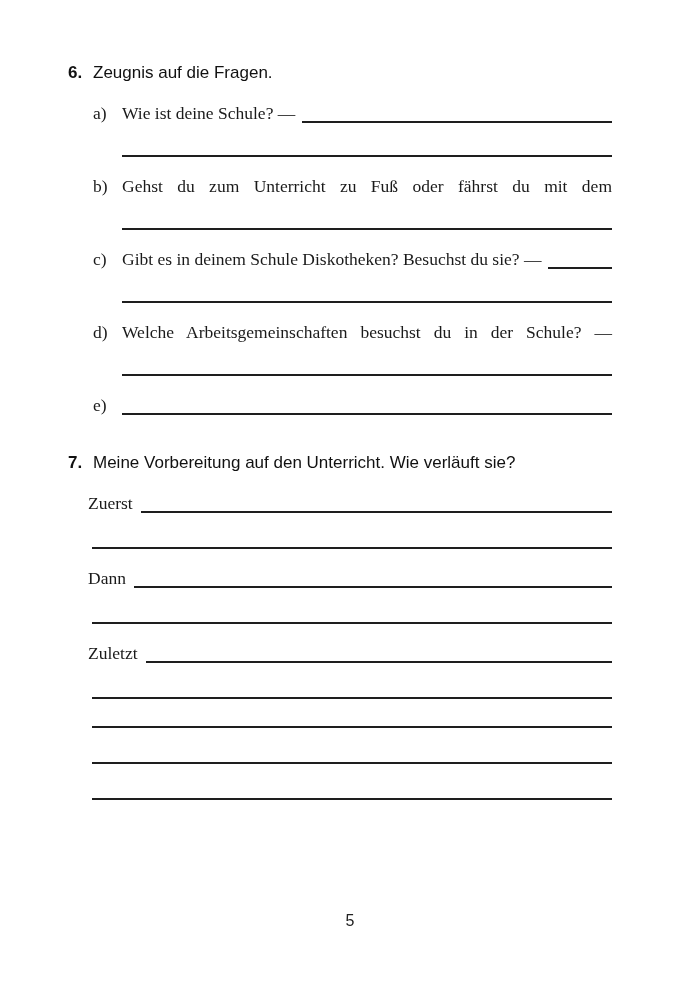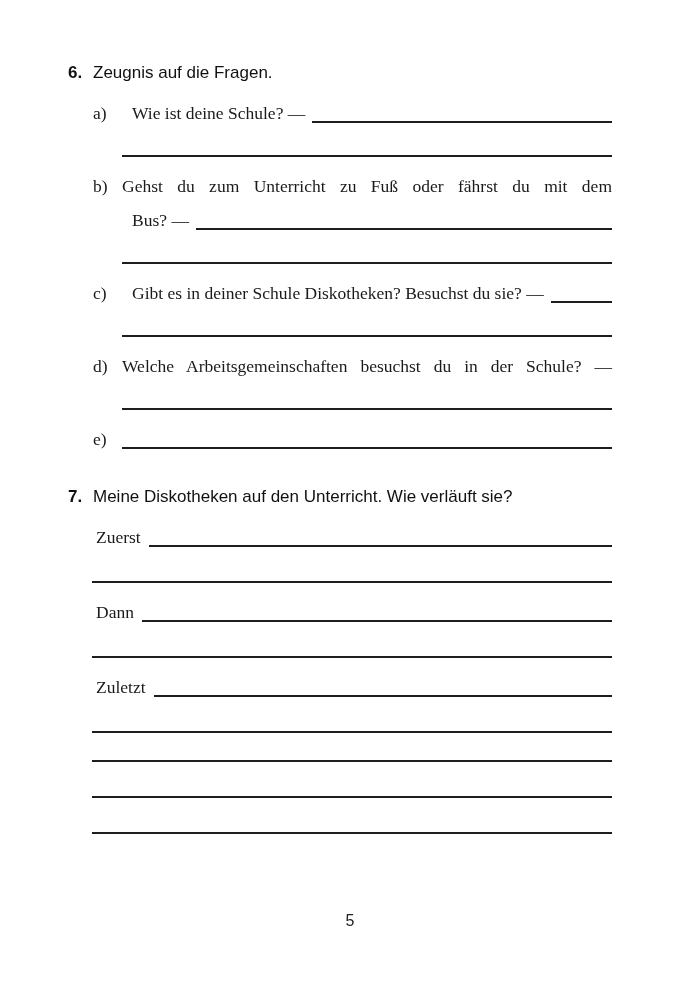--- a/index.html
+++ b/index.html
@@ -41,21 +41,21 @@
     width: 29px; flex: none;
     font-size: 17.5px; line-height: 34px;
   }
   .qbody { flex: 1; min-width: 0; }
   .qrow {
     display: flex;
     align-items: flex-start;
     font-size: 17.5px;
     line-height: 34px;
   }
-  .qtext { white-space: nowrap; margin-left: 10px; }
+  .qtext { white-space: nowrap; }
   .qfill {
     flex: 1;
     min-width: 18px;
     margin-left: 7px;
     margin-bottom: 7px;
     border-bottom: 2px solid #1e1e1e;
     align-self: flex-end;
   }
   .qjust {
     font-size: 17.5px;
@@ -66,21 +66,21 @@
   .answer-blank {
     height: 25px;
     border-bottom: 2px solid #1e1e1e;
   }
 
   
   .sec7 { margin-top: 30px; }
   .prow {
     display: flex;
     align-items: flex-start;
-    margin-left: 28px;   
+    margin-left: 20px;   
     margin-top: 12px;
     font-size: 17.5px;
     line-height: 34px;
   }
   .plabel { white-space: nowrap; }
   .pfill {
     flex: 1;
     margin-left: 8px;
     margin-bottom: 7px;
     border-bottom: 2px solid #1e1e1e;
@@ -123,33 +123,29 @@
             <span class="qfill"></span>
           </div>
           <div class="answer-blank"></div>
         </div>
       </div>
 
       <div class="qitem">
         <span class="qlabel">b)</span>
         <div class="qbody">
           <div class="qjust">Gehst du zum Unterricht zu Fuß oder fährst du mit dem</div>
-          <div class="qrow">
-            <span class="qtext">Bus? —</span>
-            <span class="qfill"></span>
-          </div>
           <div class="answer-blank"></div>
         </div>
       </div>
 
       <div class="qitem">
         <span class="qlabel">c)</span>
         <div class="qbody">
           <div class="qrow">
-            <span class="qtext">Gibt es in deiner Schule Diskotheken? Besuchst du sie? —</span>
+            <span class="qtext">Gibt es in deinem Schule Diskotheken? Besuchst du sie? —</span>
             <span class="qfill"></span>
           </div>
           <div class="answer-blank"></div>
         </div>
       </div>
 
       <div class="qitem">
         <span class="qlabel">d)</span>
         <div class="qbody">
           <div class="qjust">Welche Arbeitsgemeinschaften besuchst du in der Schule? —</div>
@@ -161,21 +157,21 @@
         <span class="qlabel">e)</span>
         <div class="qbody">
           <div class="answer-blank"></div>
         </div>
       </div>
     </section>
 
     <section class="sec7">
       <div class="sec-header">
         <span class="sec-num">7.</span>
-        <span class="sec-title">Meine Diskotheken auf den Unterricht. Wie verläuft sie?</span>
+        <span class="sec-title">Meine Vorbereitung auf den Unterricht. Wie verläuft sie?</span>
       </div>
 
       <div class="prow">
         <span class="plabel">Zuerst</span>
         <span class="pfill"></span>
       </div>
       <div class="pblank"></div>
 
       <div class="prow">
         <span class="plabel">Dann</span>

